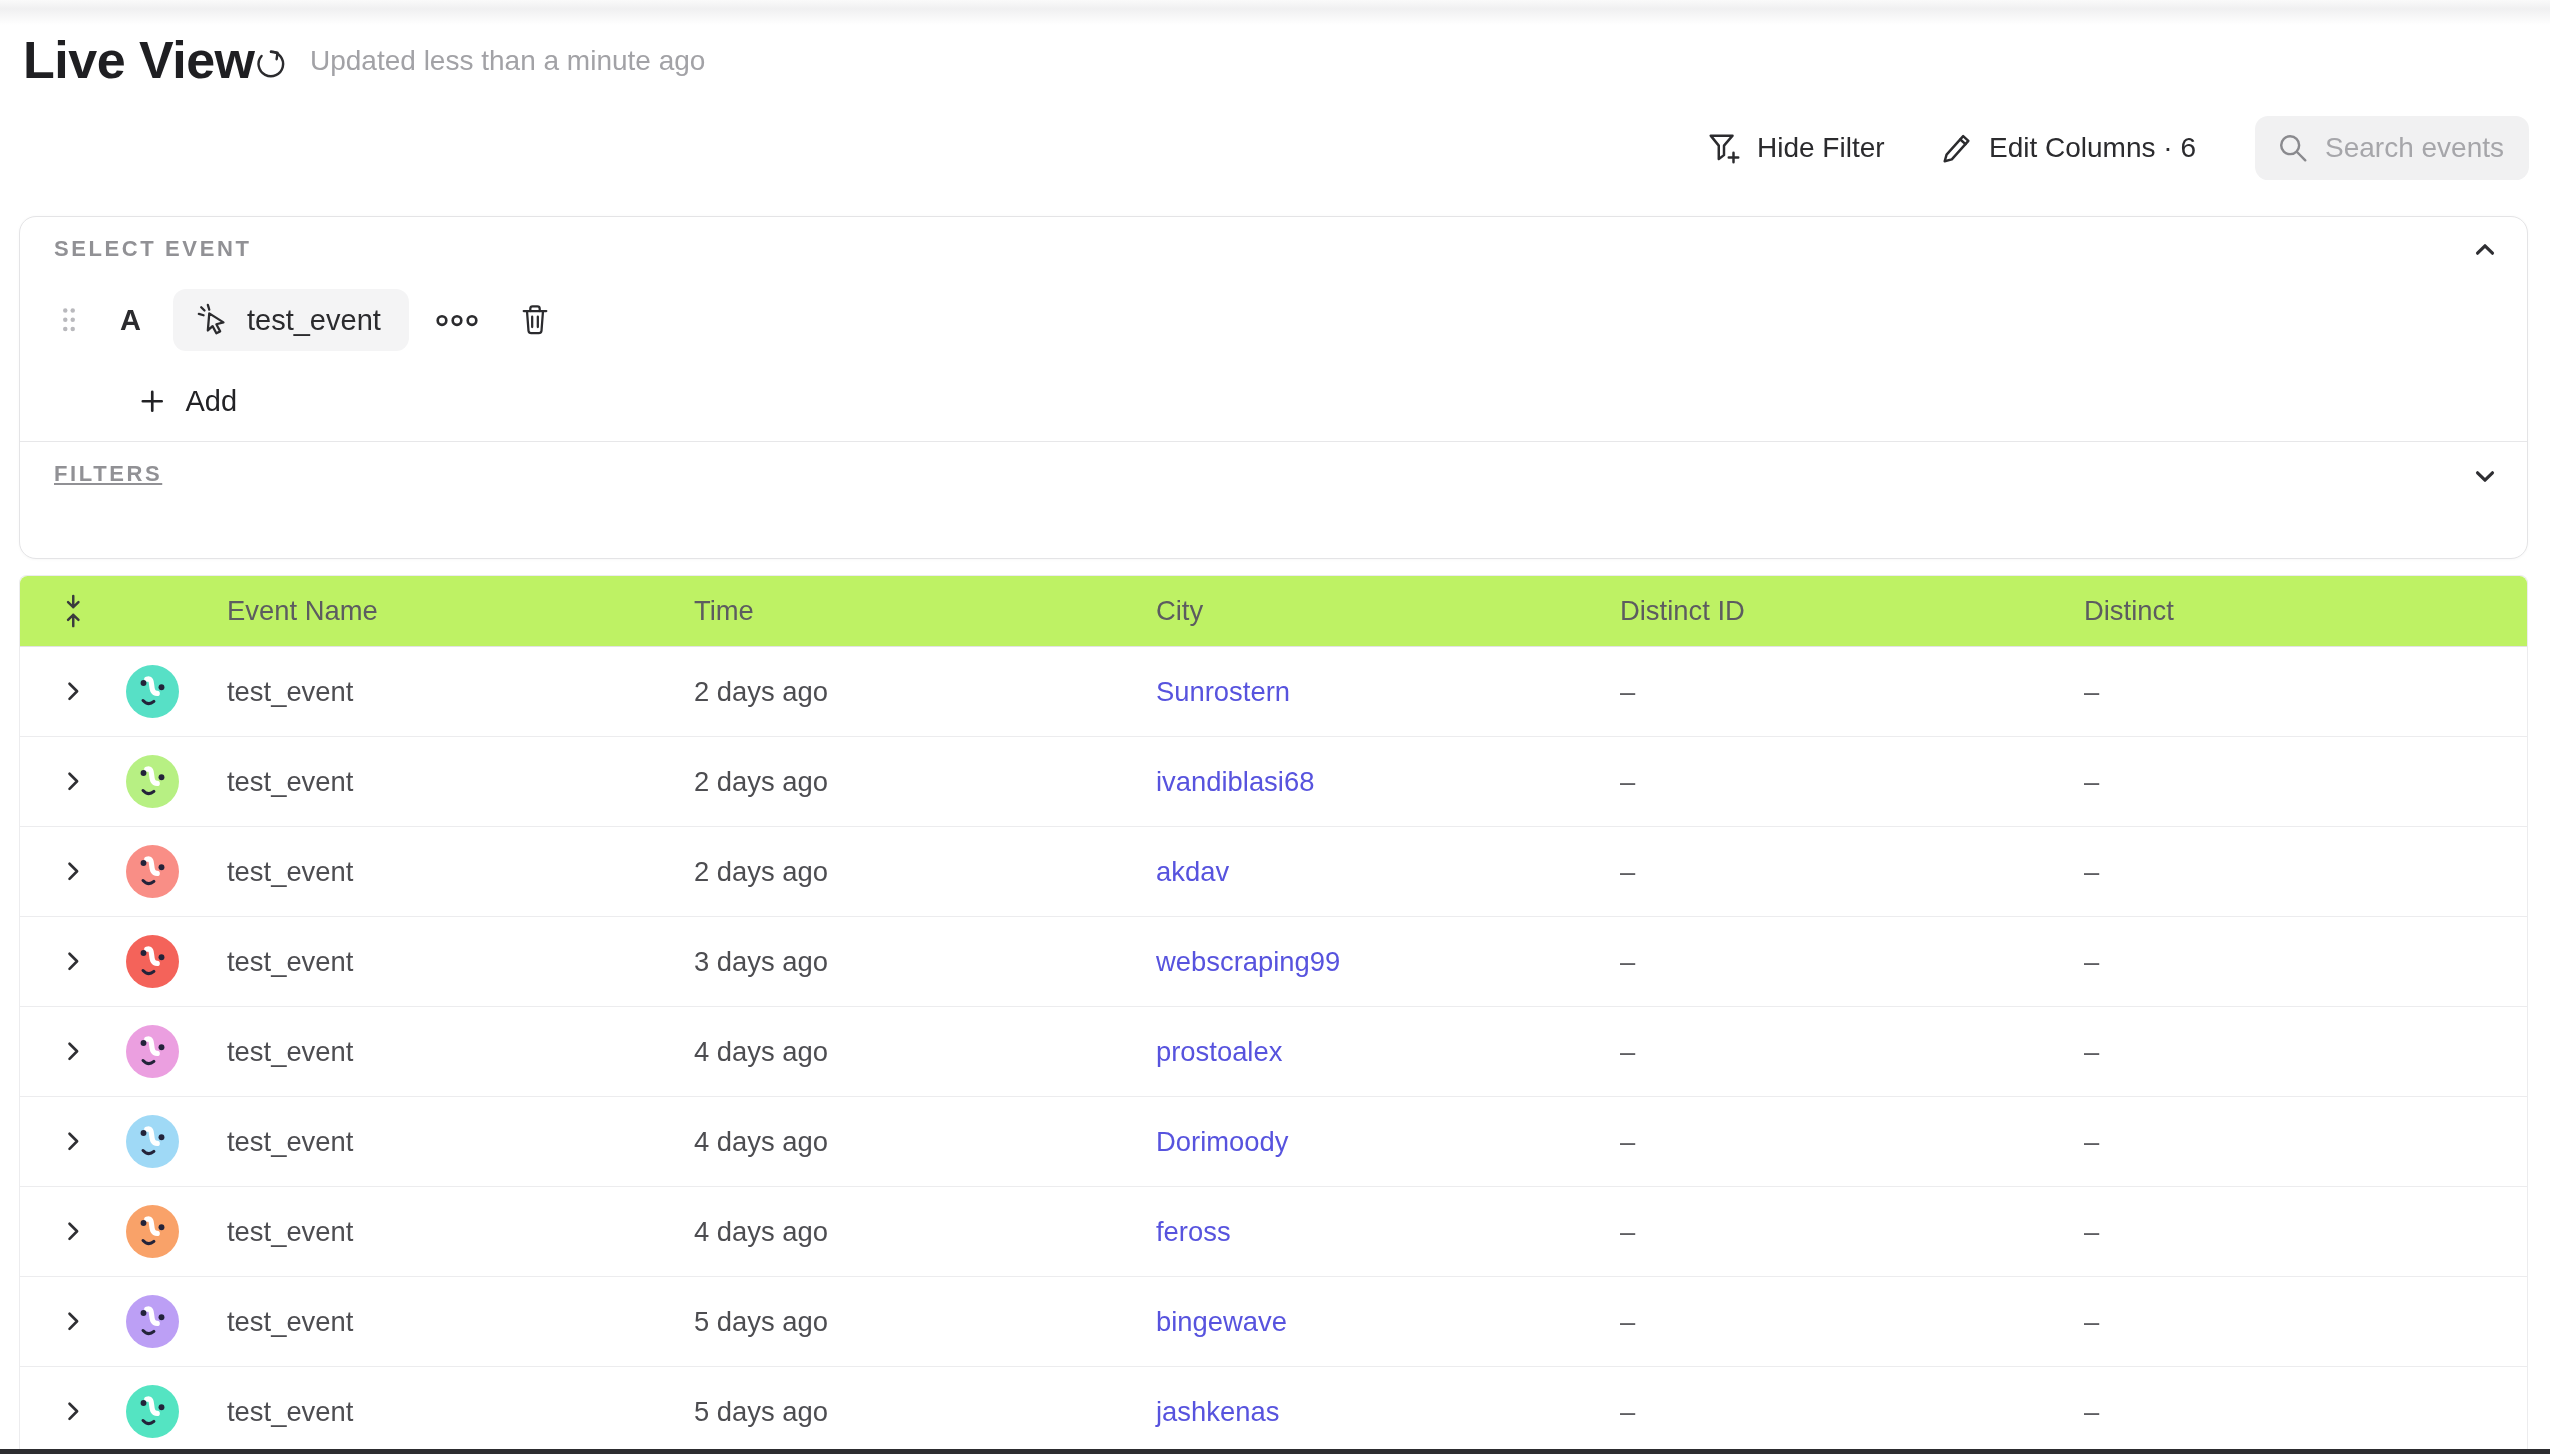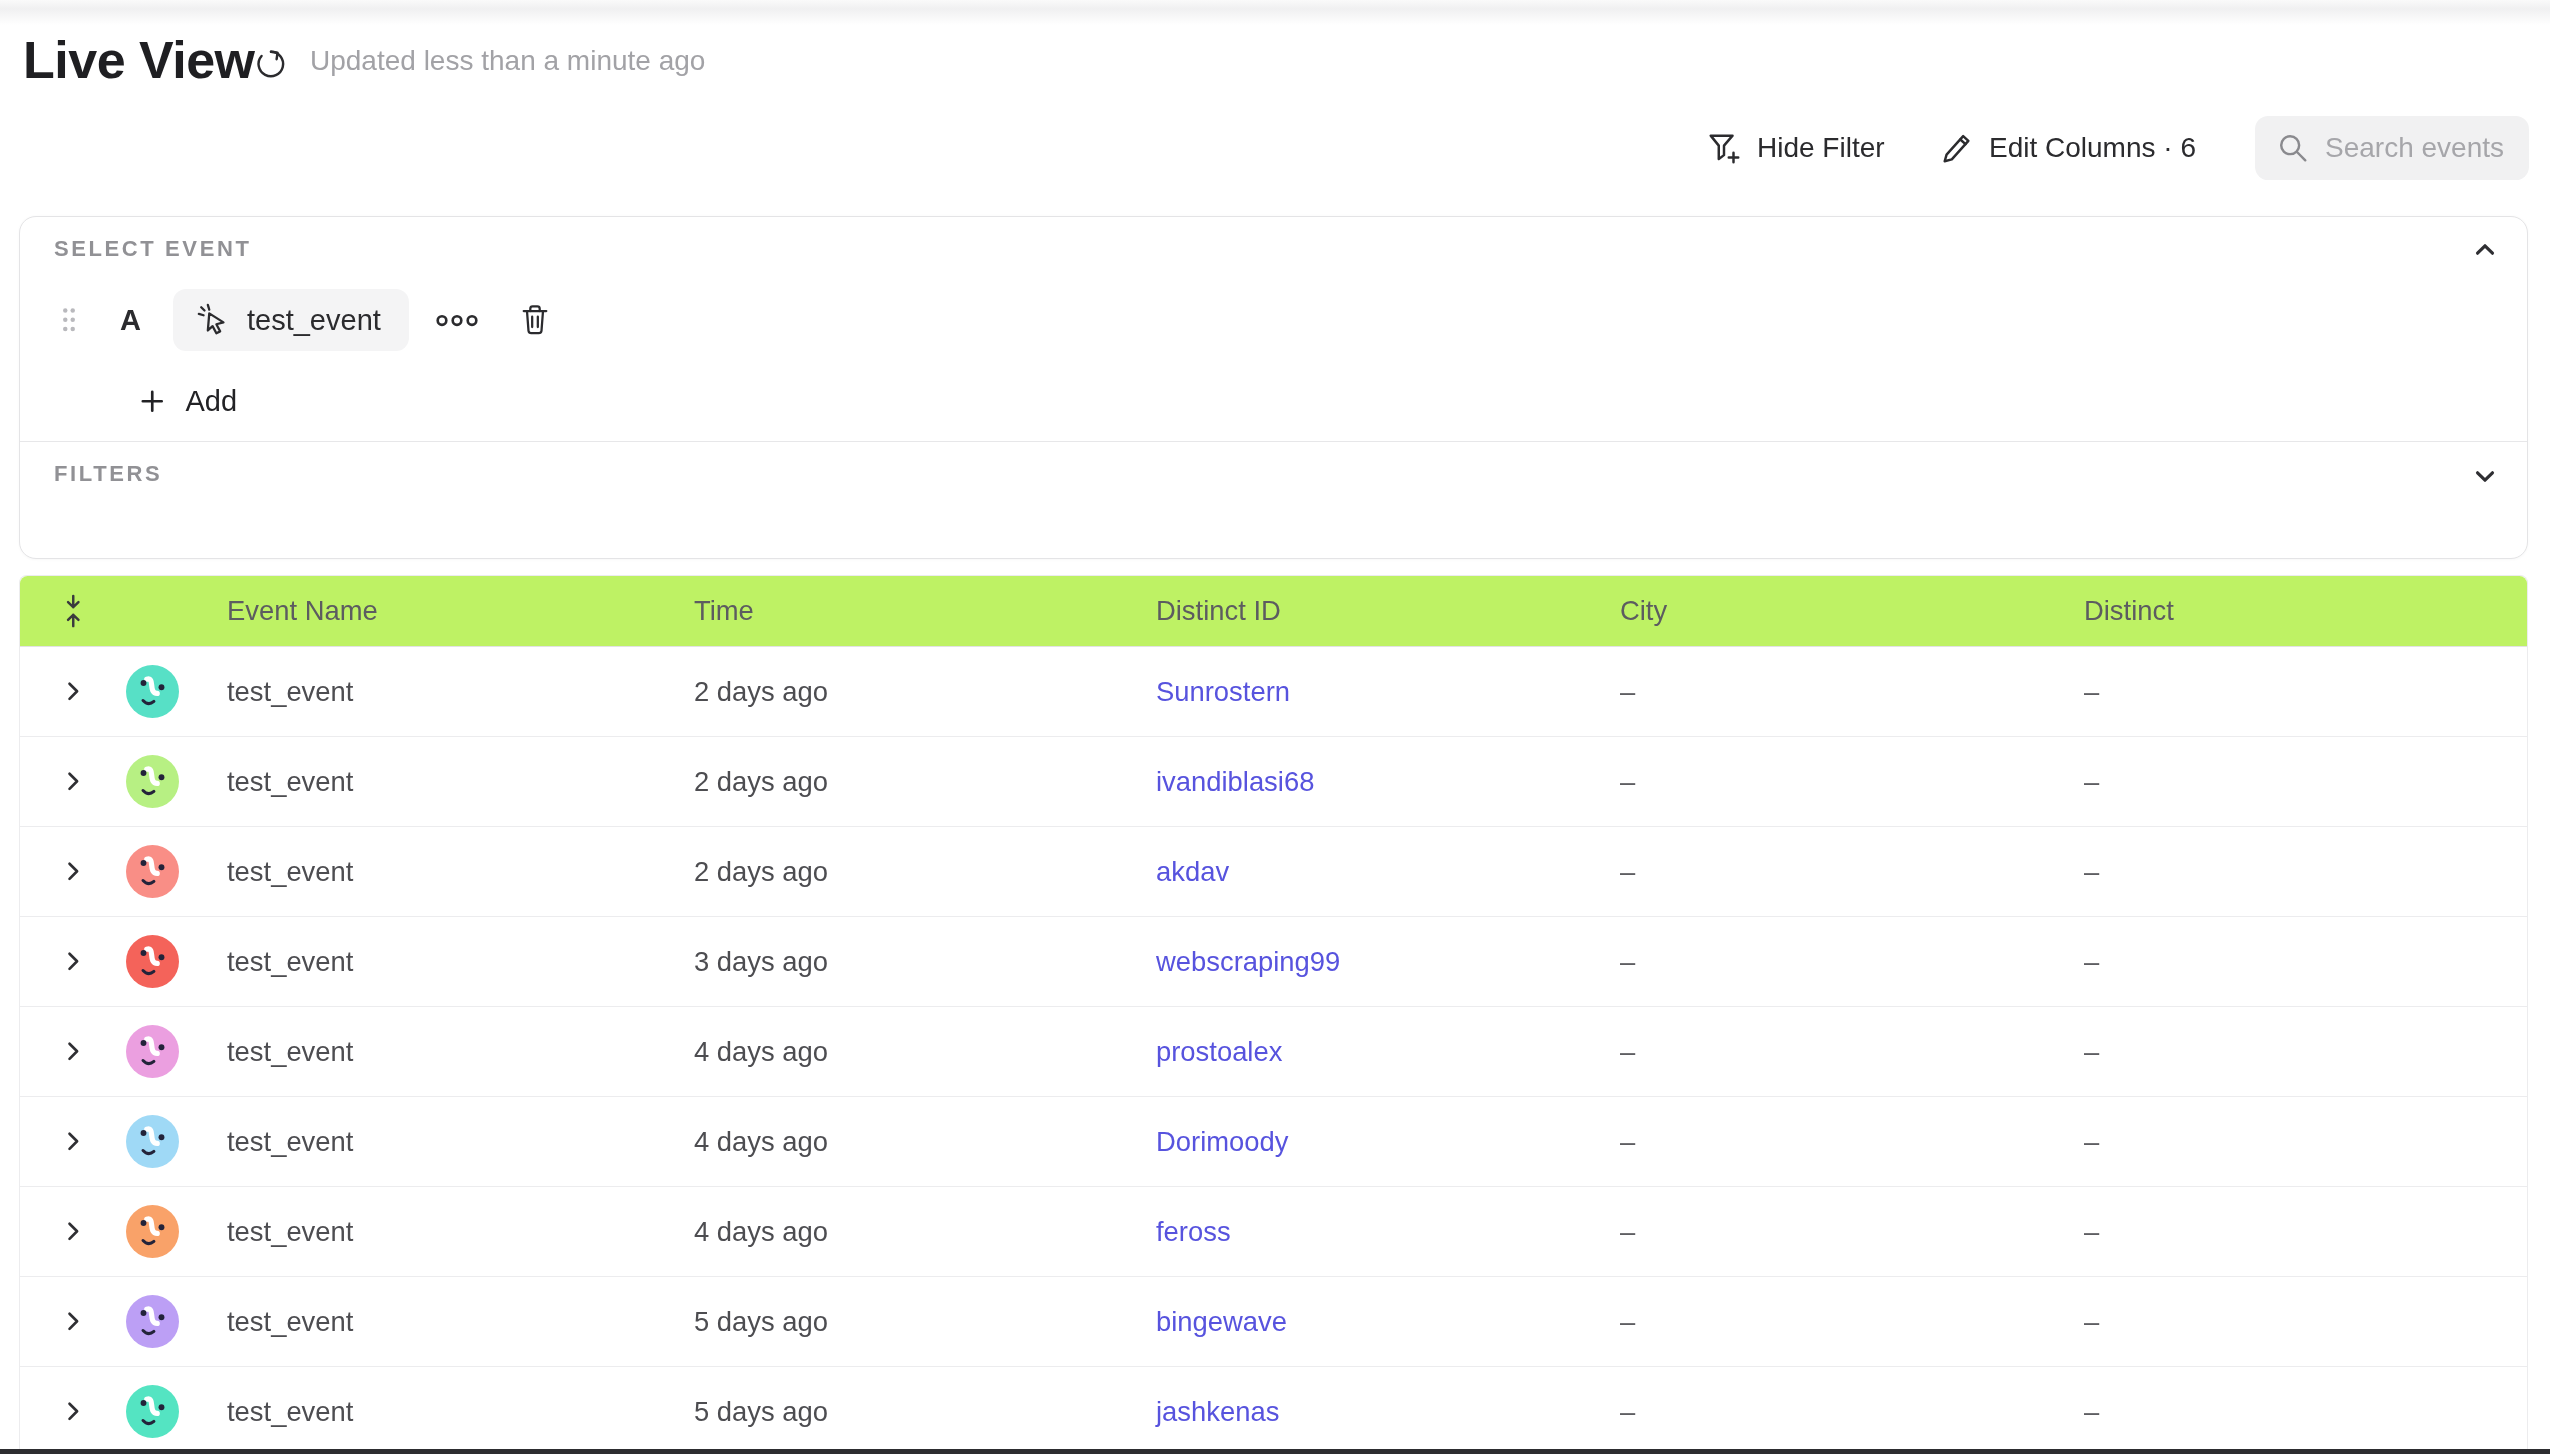--- a/index.html
+++ b/index.html
@@ -25,21 +25,21 @@
                 border-radius:13.2px; display:flex; align-items:center; gap:15px; padding:0 9.5px 0 21px; }
   .search-box input { flex:1; min-width:0; border:none; outline:none; background:transparent;
                       font-family:inherit; font-size:28px; color:#2b2b2e; }
   .search-box input::placeholder { color:#a6a6aa; }
 
   
   .query-card { left:19px; top:216px; width:2509px; height:343px; background:#fff;
                 border:1.9px solid #e4e4e6; border-radius:17px; box-shadow:0 0.9px 2.8px rgba(0,0,0,.03); }
   .section-label { font-size:22px; font-weight:700; letter-spacing:2.6px; color:#919195; }
   .lbl-select-event { position:absolute; left:34px; top:19px; }
-  .lbl-filters { position:absolute; left:34px; top:244px; }
+  .lbl-filters { position:absolute; left:34px; top:244px;text-decoration:underline; }
   .card-divider { position:absolute; left:0; top:224px; width:100%; height:0.9px; background:#e7e7e9; }
   .collapse-up { position:absolute; right:28px; top:21px; cursor:pointer; }
   .collapse-down { position:absolute; right:28px; top:248px; cursor:pointer; }
 
   .event-row { position:absolute; left:42px; top:72px; height:62px; display:flex; align-items:center; }
   .drag-handle { cursor:grab; margin-right:44px; }
   .clause-letter { width:19px; font-size:29px; font-weight:700; color:#2b2b2e; margin-right:34px; }
   .event-chip { height:62px; background:#f4f4f5; border-radius:13.2px; display:flex; align-items:center;
                 gap:15px; padding:0 28px 0 23px; cursor:pointer; }
   .event-chip-label { font-size:29px; font-weight:500; color:#2b2b2e; }
@@ -163,22 +163,22 @@
   <div class="thead">
     <div class="cell-center">
       <svg width="26.5" height="38" viewBox="0 0 28 40" fill="none" stroke="#3a3a3d" stroke-width="2.6" stroke-linecap="round" stroke-linejoin="round">
         <path d="M14 4 v12 M8.5 10.5 L14 16 l5.5 -5.5"></path>
         <path d="M14 36 V24 M8.5 29.5 L14 24 l5.5 5.5"></path>
       </svg>
     </div>
     <div></div>
     <div>Event Name</div>
     <div>Time</div>
+    <div>City</div>
     <div>Distinct ID</div>
-    <div>City</div>
     <div>Distinct</div>
   </div>
   <div id="table-body">
   <div class="trow">
     <div class="cell-center">
       <svg width="24.6" height="24.6" viewBox="0 0 26 26" fill="none" stroke="#2f2f33" stroke-width="2.8" stroke-linecap="round" stroke-linejoin="round" style="cursor:pointer">
         <polyline points="9,5 17,13 9,21"></polyline>
       </svg>
     </div>
     <div>

